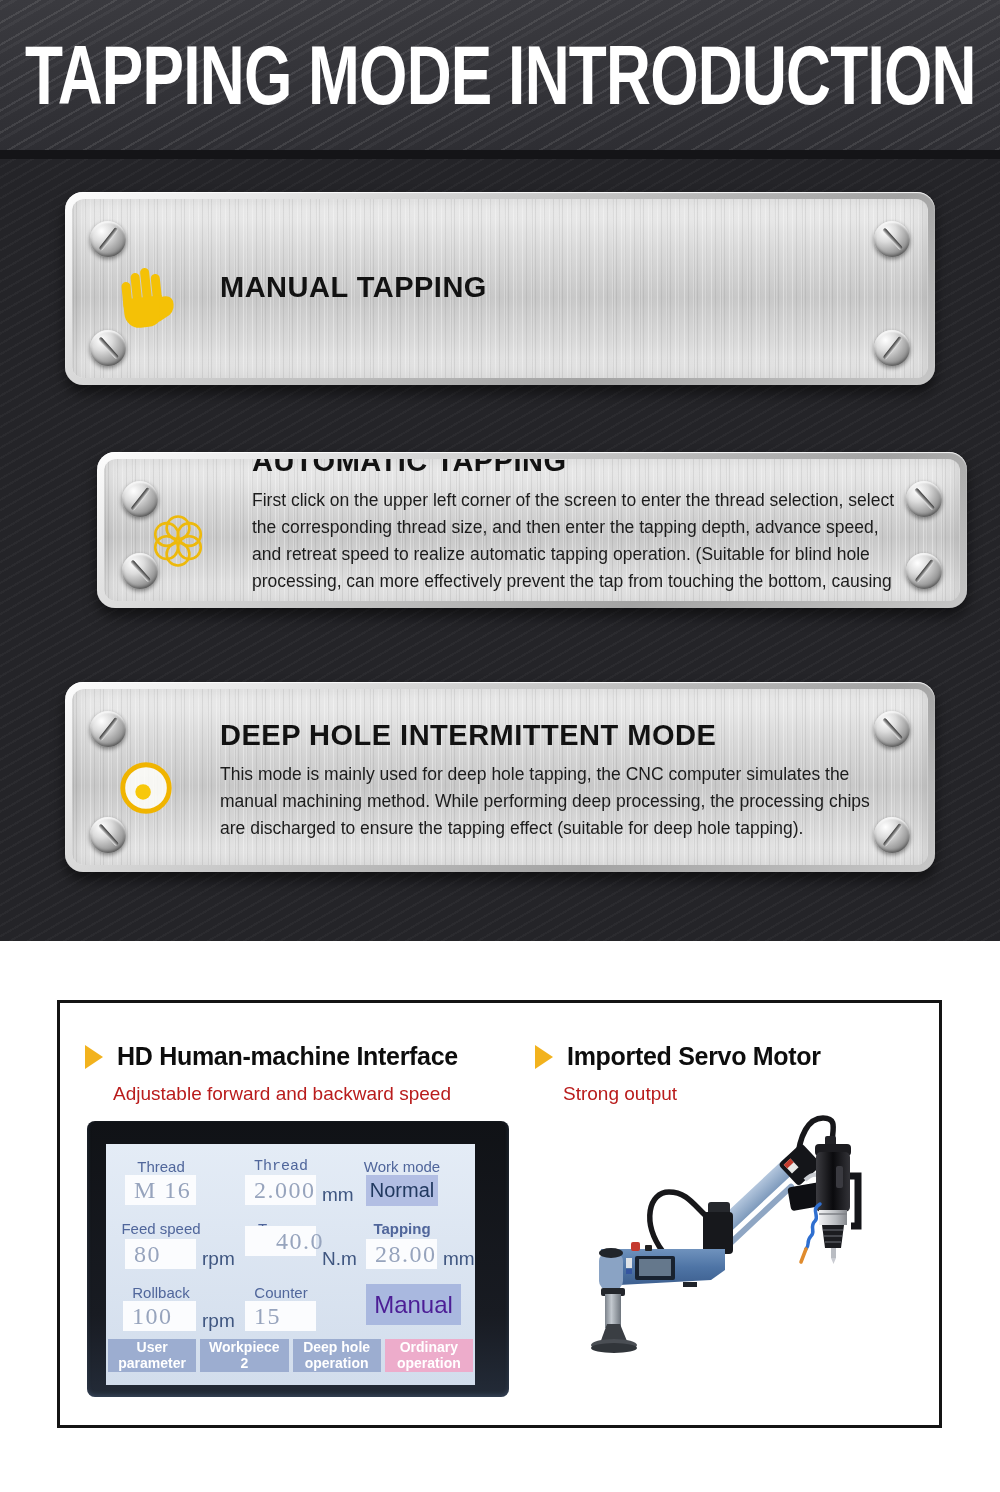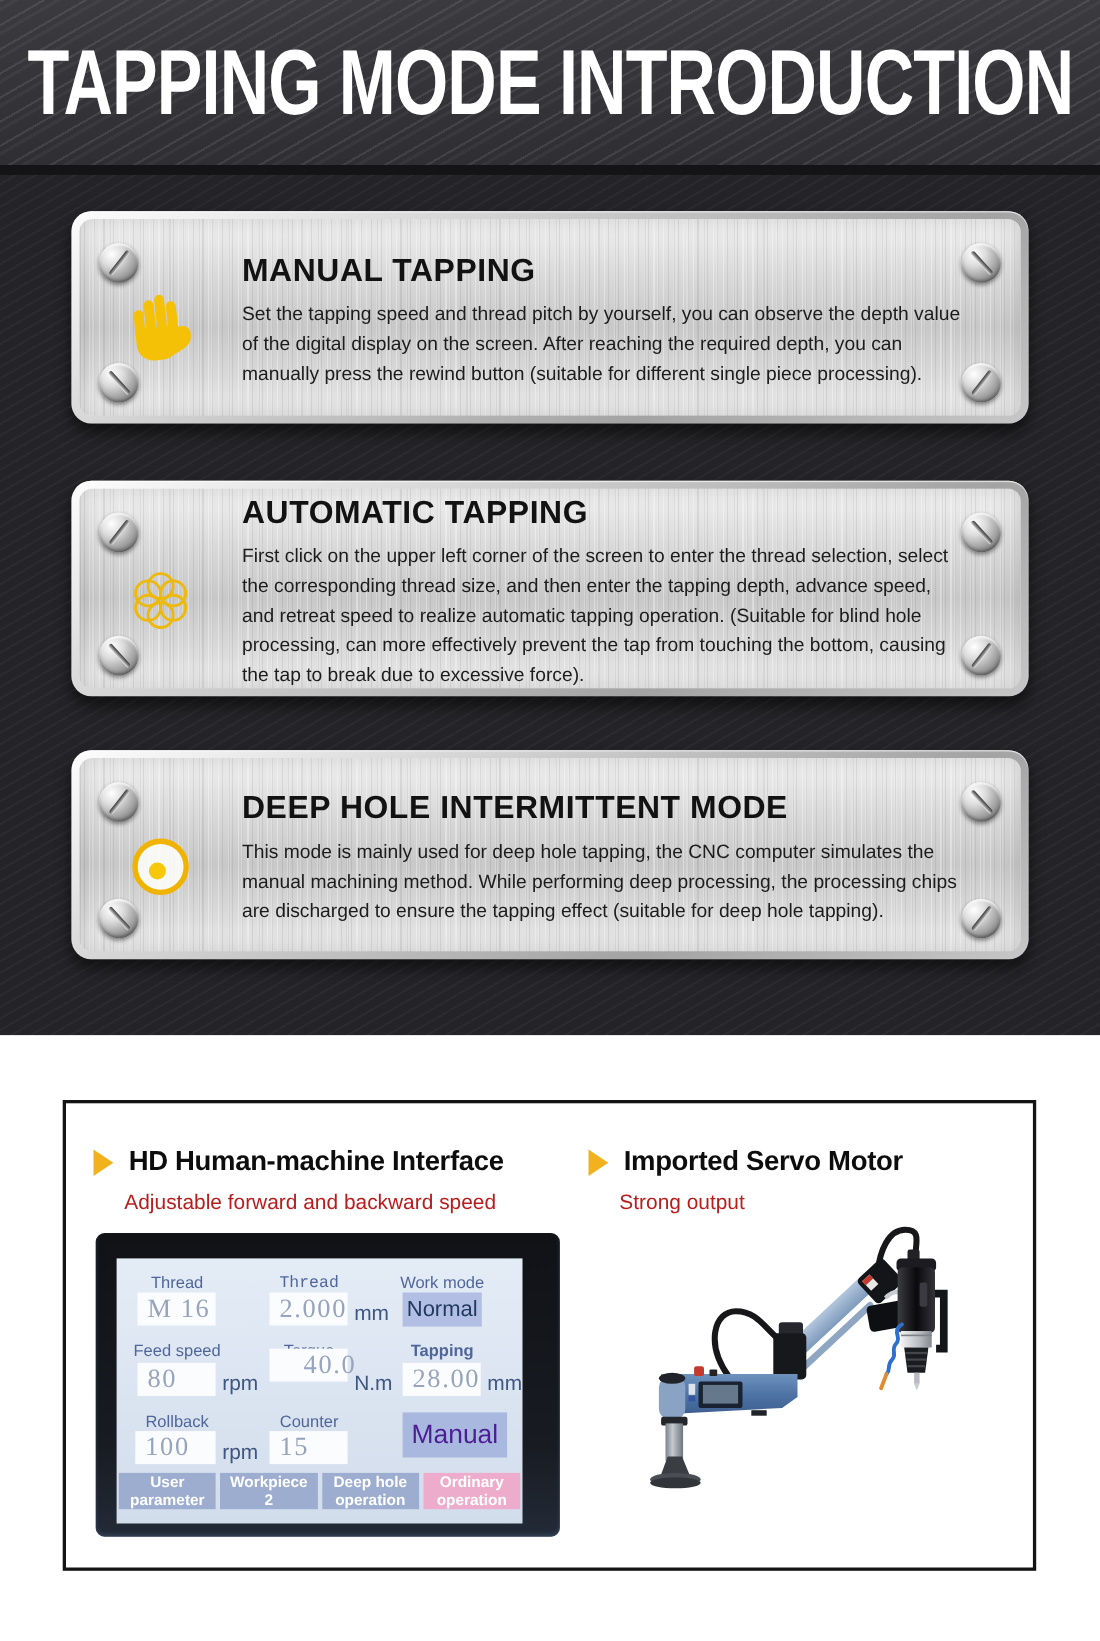--- a/index.html
+++ b/index.html
@@ -105,26 +105,25 @@
               <rect x="19" y="9" width="9" height="32" rx="4.5"></rect>
               <rect x="29" y="5" width="9" height="34" rx="4.5"></rect>
               <rect x="39" y="12" width="9" height="30" rx="4.5"></rect>
               <path d="M9 34 h39 v14 a16 16 0 0 1 -16 16 h-8 a15 15 0 0 1 -15 -15 z"></path>
               <path d="M46 36 q13 -3 13 8 q0 9 -10 13 l-6 3 z"></path>
             </g>
           </svg>
         </div>
         <div class="text-col">
           <h2>MANUAL TAPPING</h2>
-          <p>Set the tapping speed and thread pitch by yourself, you can observe the depth value of the digital display on the screen. After reaching the required depth, you can manually press the rewind button (suitable for different single piece processing).</p>
         </div>
       </div>
     </section>
 
-    <section class="panel" style="top:437px;height:196px;">
+    <section class="panel" style="top:452px;height:156px;margin-left:32px;">
       <div class="panel-inner">
         <span class="screw tl"></span>
         <span class="screw bl alt"></span>
         <span class="screw tr alt"></span>
         <span class="screw br"></span>
         <div class="icon-col">
           <svg viewBox="0 0 64 64" width="56" height="56">
             <g fill="none" stroke="#edb90c" stroke-width="3">
               <circle cx="32" cy="17" r="13"></circle>
               <circle cx="45" cy="24.5" r="13"></circle>

